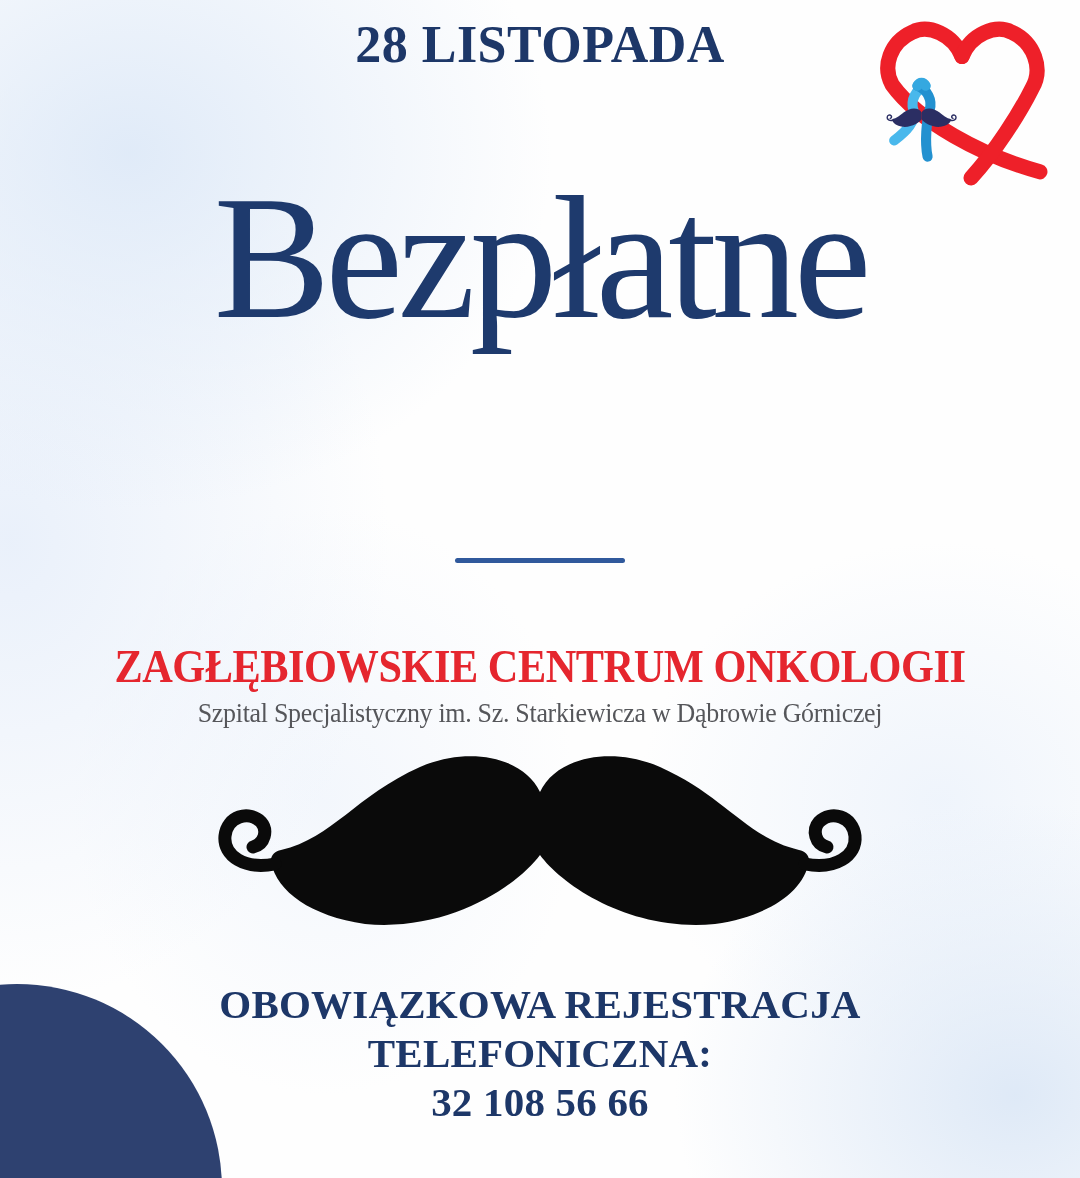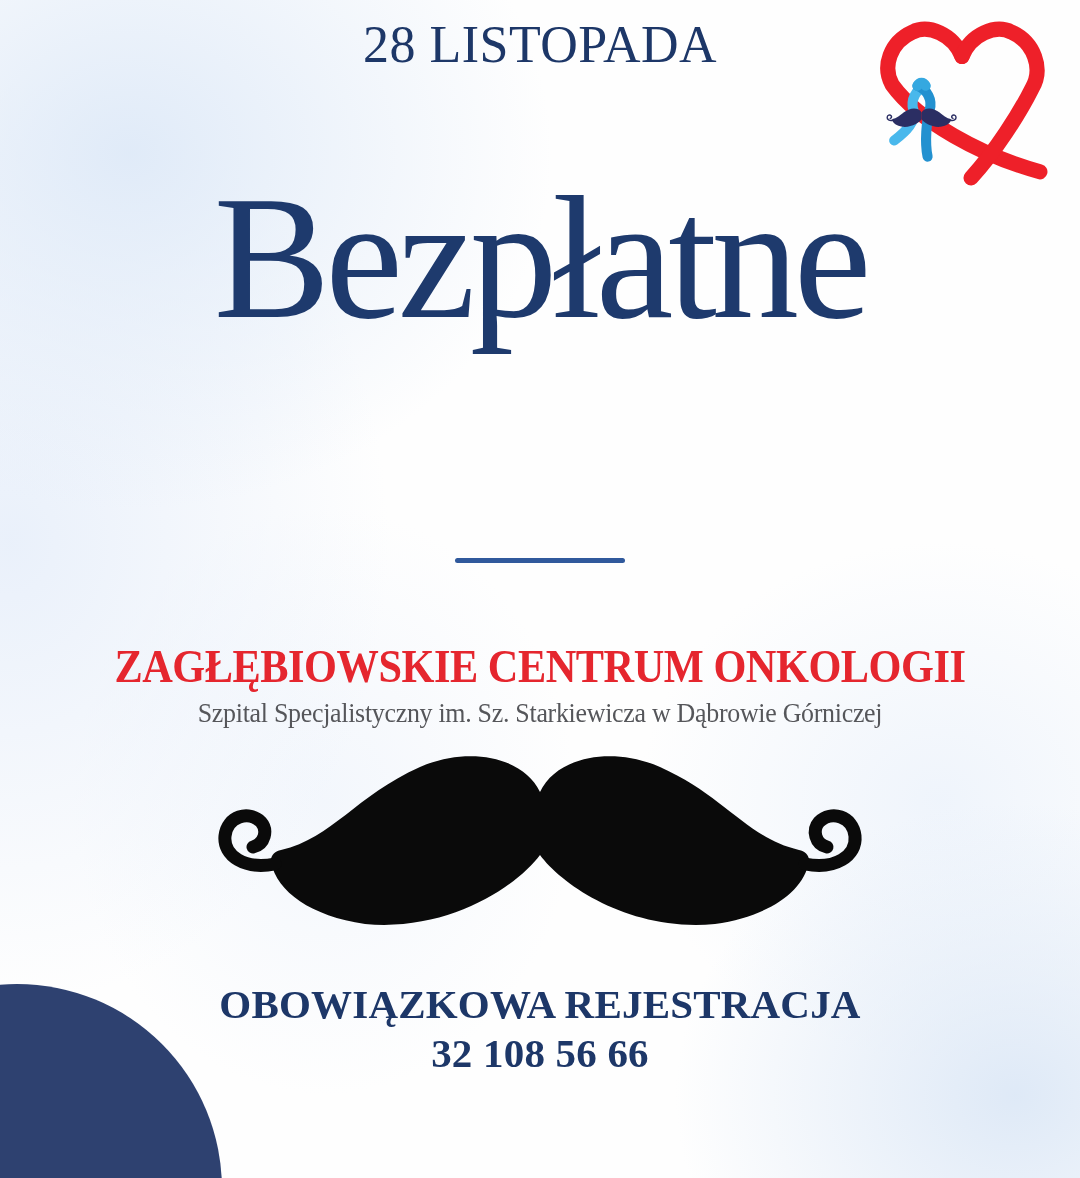--- a/index.html
+++ b/index.html
@@ -13,21 +13,21 @@
       radial-gradient(ellipse 540px 660px at 1% 46%, rgba(230,238,250,.85), rgba(230,238,250,0) 70%),
       radial-gradient(ellipse 360px 420px at 30% 68%, rgba(234,241,251,.55), rgba(234,241,251,0) 70%),
       radial-gradient(ellipse 500px 430px at 94% 93%, rgba(219,231,246,.9), rgba(219,231,246,0) 68%),
       radial-gradient(ellipse 430px 370px at 87% 68%, rgba(229,238,250,.6), rgba(229,238,250,0) 70%),
       #fefefe;
   }
   .date-block{
     position:absolute;top:16px;left:0;width:100%;
     text-align:center;
     color:#1d3768;
-    font-weight:normal;
+    font-weight:bold;
     font-size:52px;
     line-height:58px;
     letter-spacing:.5px;
   }
   .logo{
     position:absolute;left:878px;top:18px;width:172px;height:172px;
   }
   .title-block{
     position:absolute;top:185px;left:0;width:100%;
     text-align:center;
@@ -168,18 +168,19 @@
           C 60 99, 55 104, 56 110
           C 62 140, 96 164, 150 172
           C 235 180, 303 133, 325 103 Z"></path>
         <path fill="none" stroke="currentColor" stroke-width="13" stroke-linecap="round" d="M 60 112 C 30 118, 8 104, 10 84 C 12 64, 34 58, 46 70 C 53 78, 50 92, 38 95"></path>
       </g>
     </g>
   </svg>
 
   <div class="reg-block">
     <div>OBOWIĄZKOWA REJESTRACJA</div>
+    <div>TELEFONICZNA:</div>
     <div>32 108 56 66</div>
   </div>
 
   <div class="corner-circle"></div>
 
 </div>
 
 </body></html>

